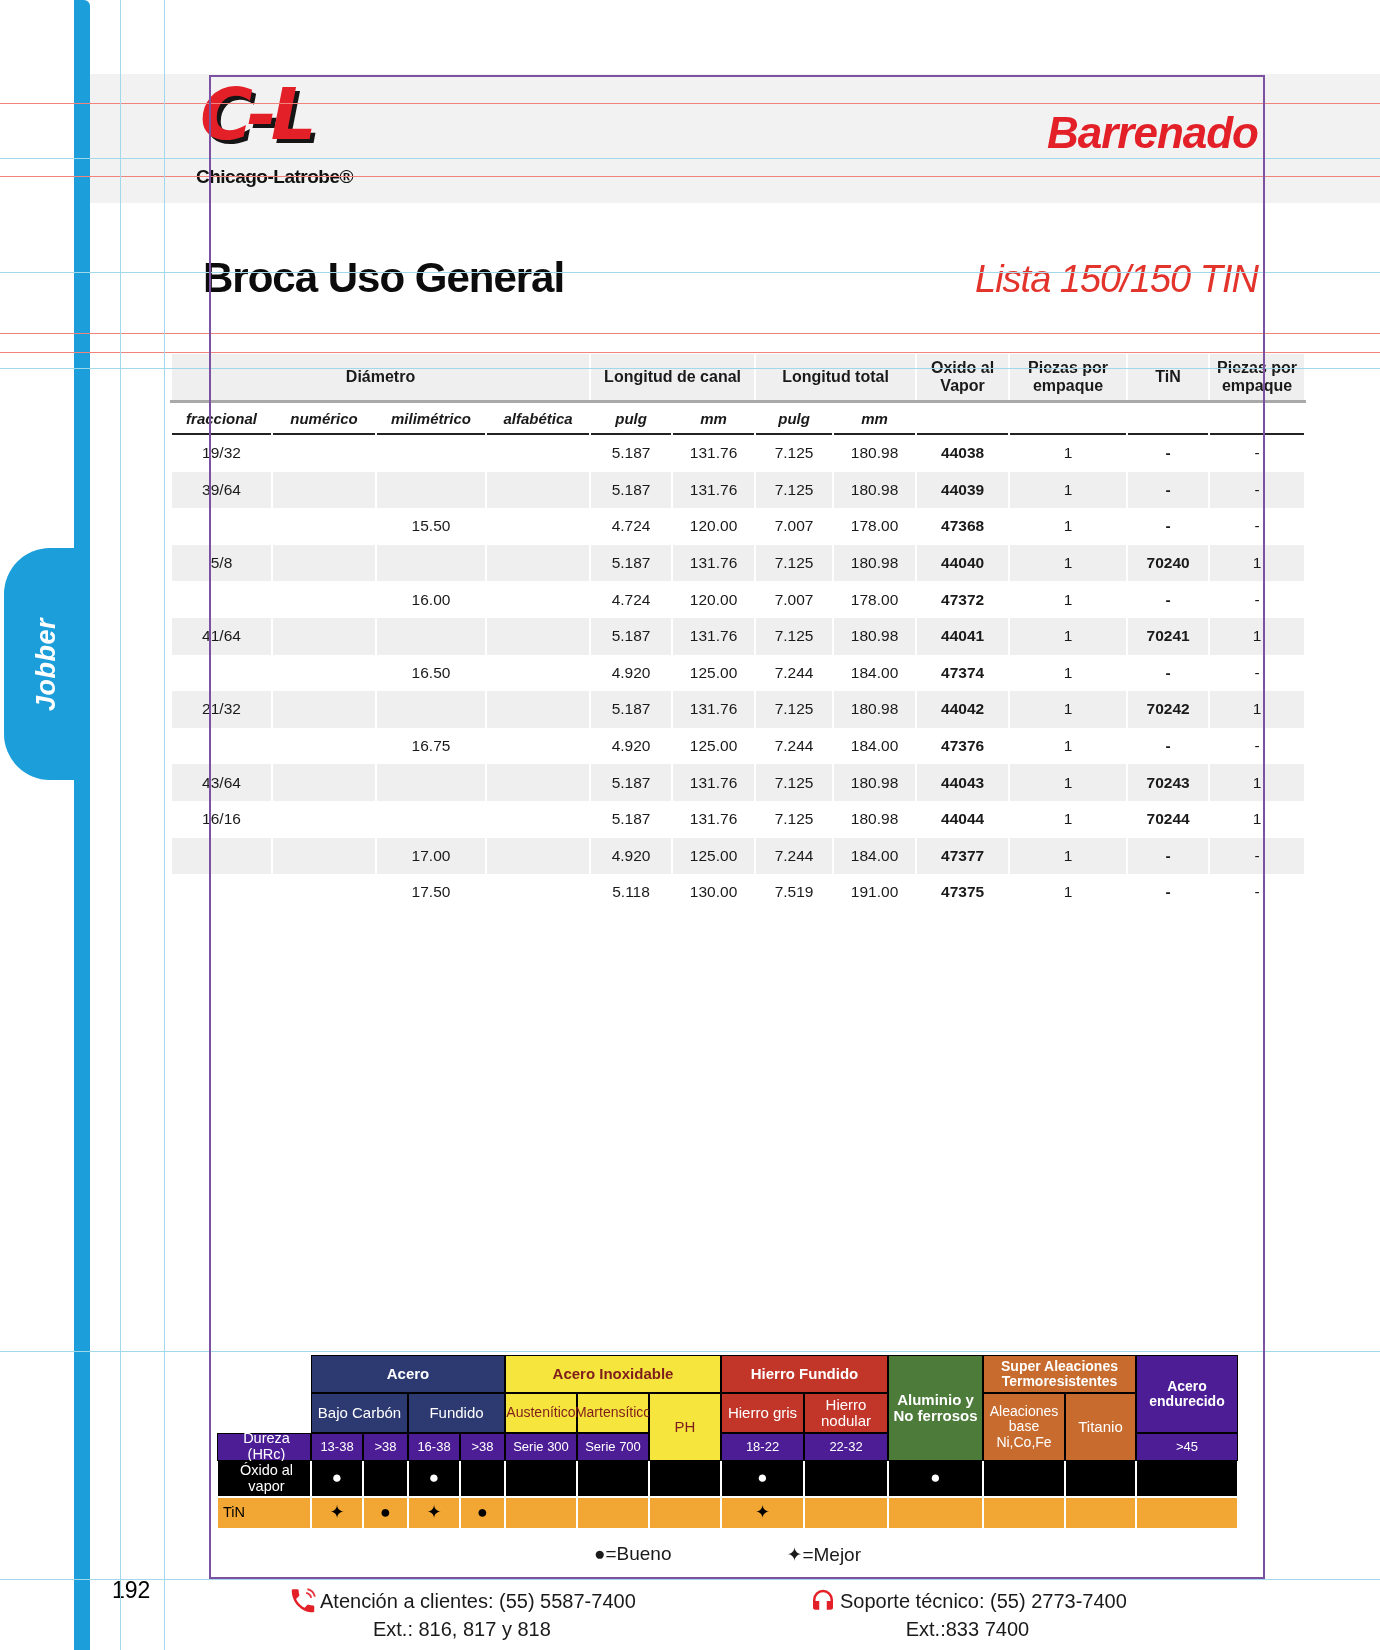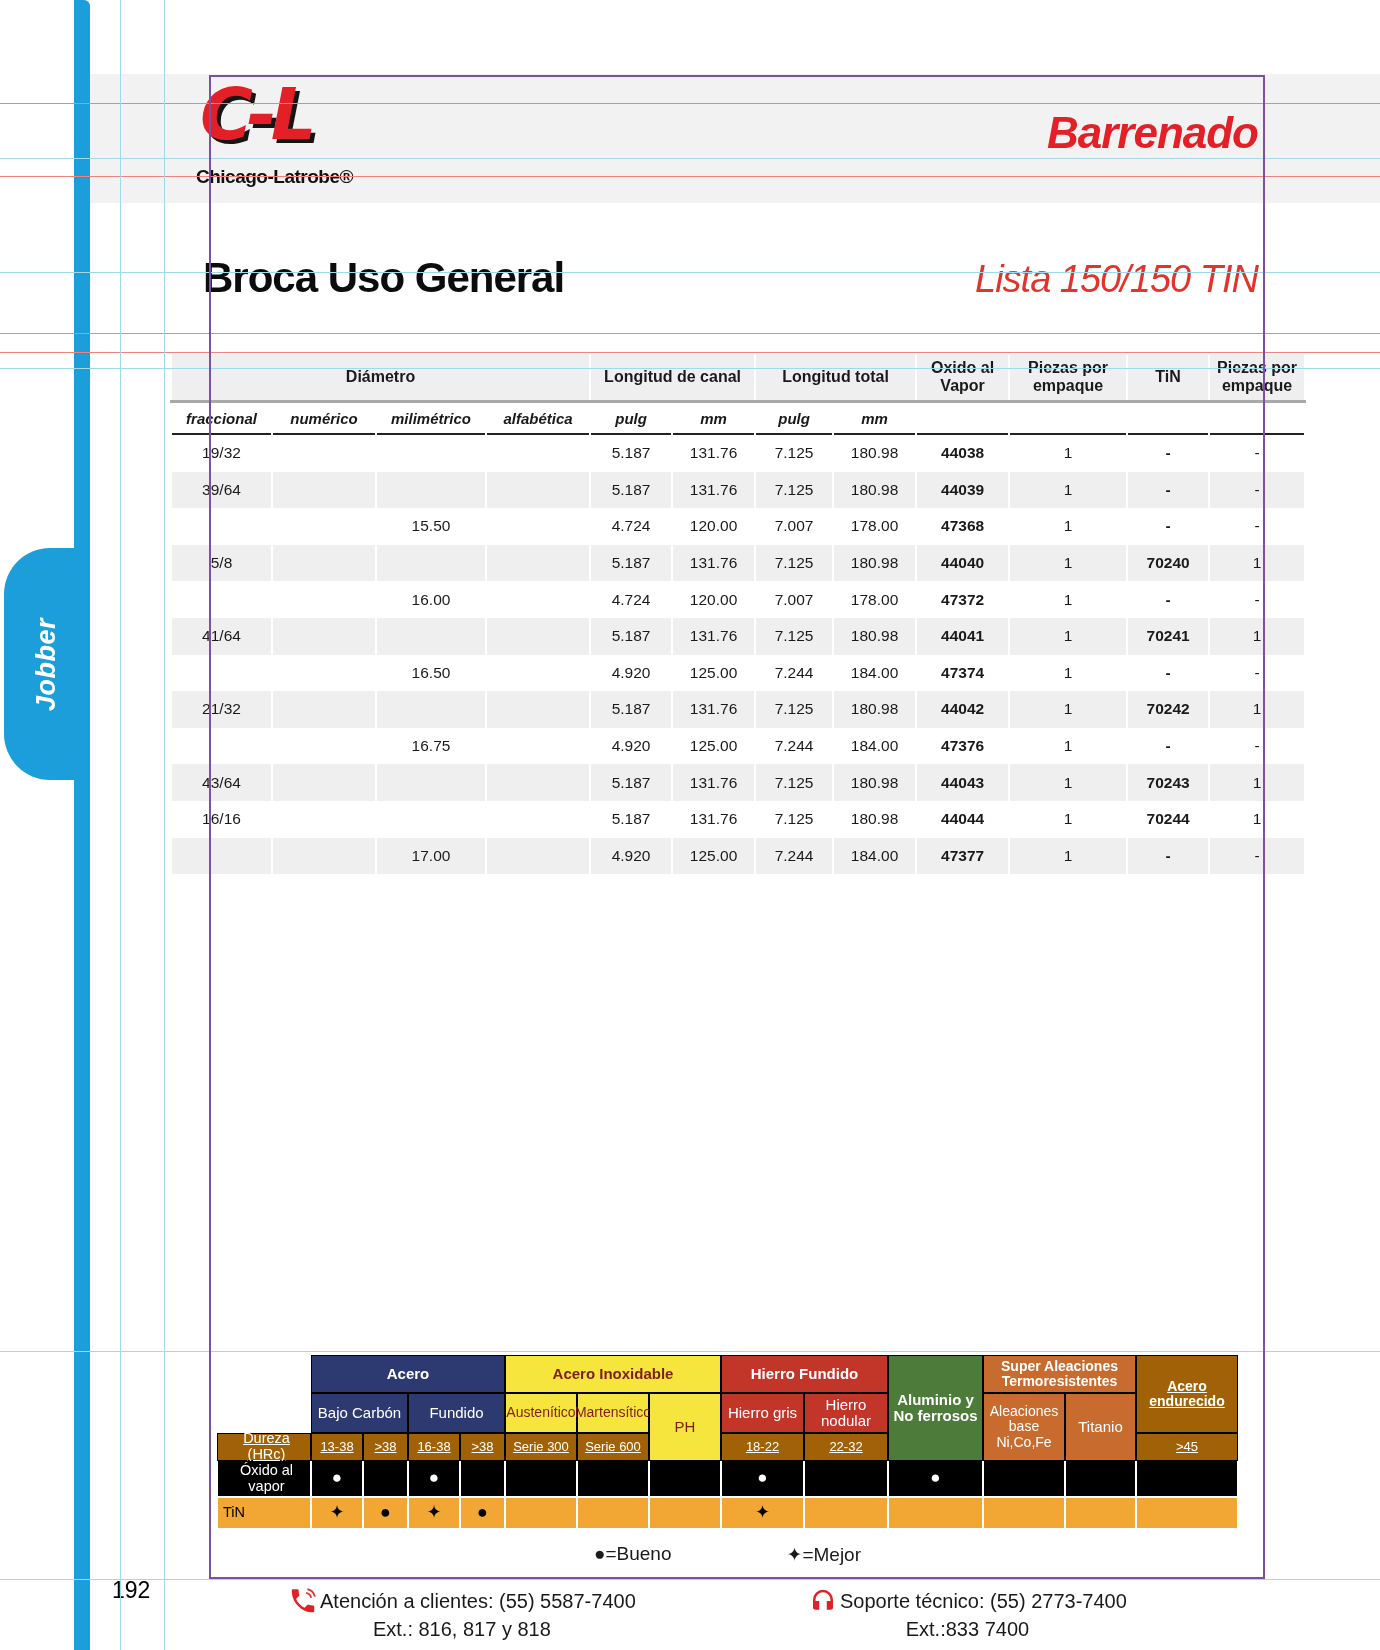--- a/index.html
+++ b/index.html
@@ -43,21 +43,21 @@
   .mat-grid{left:217px;top:1355px;z-index:3;display:grid;
     grid-template-columns:94px 52px 45px 52px 45px 72px 72px 72px 83px 84px 95px 82px 71px 102px;
     grid-template-rows:38px 40px 28px 35px 32px;}
   .mc{display:flex;align-items:center;justify-content:center;text-align:center;line-height:1.1;}
   .cell{border:1.5px solid #000;}
   .g-navy{background:#2d3a71;color:#fff;}
   .g-yellow{background:#f6e53c;color:#7f1d1d;}
   .g-red{background:#c23529;color:#fff;}
   .g-green{background:#4c7b3a;color:#fff;}
   .g-orange{background:#c76b2e;color:#fff;}
-  .g-gray{background:#a16207;color:#fff;text-decoration:underline;}
+  .g-gray{background:#4c1d95;color:#fff;}
   .bold{font-weight:bold;}
   .f15{font-size:15px;} .f14{font-size:14px;} .f13{font-size:13px;}
   .ox-c{background:#000;color:#fff;border-left:1px solid #fff;border-right:1px solid #fff;font-size:17px;}
   .tin-c{background:#f2a633;color:#000;border-left:1px solid #fff;border-right:1px solid #fff;border-top:2px solid #fff;font-size:18px;}
   .row-label{justify-content:flex-start;padding-left:5px;font-size:14.5px;}
   .legend{left:217px;top:1543px;width:1021px;z-index:3;display:flex;justify-content:center;gap:115px;font-size:19px;}
   
   .page-num{left:112px;top:1577px;font-size:23px;z-index:3;color:#000;}
   .contact{z-index:3;font-size:20px;color:#1a1a1a;}
   .contact .line2{text-align:center;margin-top:2px;}
@@ -295,20 +295,34 @@
           <td></td>
           <td>4.920</td>
           <td>125.00</td>
           <td>7.244</td>
           <td>184.00</td>
           <td class="b">47377</td>
           <td>1</td>
           <td class="b">-</td>
           <td>-</td>
         </tr>
+        <tr>
+          <td></td>
+          <td></td>
+          <td>17.50</td>
+          <td></td>
+          <td>5.118</td>
+          <td>130.00</td>
+          <td>7.519</td>
+          <td>191.00</td>
+          <td class="b">47375</td>
+          <td>1</td>
+          <td class="b">-</td>
+          <td>-</td>
+        </tr>
       </tbody>
   </table>
 </div>
 
 <div class="abs mat-grid">
   <div class="mc cell bold f15 g-navy" style="grid-area:1/2/2/6">Acero</div>
   <div class="mc cell bold f15 g-yellow" style="grid-area:1/6/2/9">Acero Inoxidable</div>
   <div class="mc cell bold f15 g-red" style="grid-area:1/9/2/11">Hierro Fundido</div>
   <div class="mc cell bold f15 g-green" style="grid-area:1/11/4/12">Aluminio y No ferrosos</div>
   <div class="mc cell bold f14 g-orange" style="grid-area:1/12/2/14">Super Aleaciones Termoresistentes</div>
@@ -323,21 +337,21 @@
   <div class="mc cell f15 g-red" style="grid-area:2/10/3/11">Hierro nodular</div>
   <div class="mc cell f14 g-orange" style="grid-area:2/12/4/13">Aleaciones base Ni,Co,Fe</div>
   <div class="mc cell f15 g-orange" style="grid-area:2/13/4/14">Titanio</div>
 
   <div class="mc cell row-label g-gray" style="grid-area:3/1/4/2">Dureza (HRc)</div>
   <div class="mc cell f13 g-gray" style="grid-area:3/2/4/3">13-38</div>
   <div class="mc cell f13 g-gray" style="grid-area:3/3/4/4">&gt;38</div>
   <div class="mc cell f13 g-gray" style="grid-area:3/4/4/5">16-38</div>
   <div class="mc cell f13 g-gray" style="grid-area:3/5/4/6">&gt;38</div>
   <div class="mc cell f13 g-gray" style="grid-area:3/6/4/7">Serie 300</div>
-  <div class="mc cell f13 g-gray" style="grid-area:3/7/4/8">Serie 600</div>
+  <div class="mc cell f13 g-gray" style="grid-area:3/7/4/8">Serie 700</div>
   <div class="mc cell f13 g-gray" style="grid-area:3/9/4/10">18-22</div>
   <div class="mc cell f13 g-gray" style="grid-area:3/10/4/11">22-32</div>
   <div class="mc cell f13 g-gray" style="grid-area:3/14/4/15">&gt;45</div>
 
   <div class="mc ox-c row-label" style="grid-area:4/1/5/2;color:#fff">Óxido al vapor</div>
   <div class="mc tin-c row-label" style="grid-area:5/1/6/2">TiN</div>
 <div class="mc ox-c" style="grid-area: 4 / 2;">●</div>
     <div class="mc ox-c" style="grid-area: 4 / 3;"></div>
     <div class="mc ox-c" style="grid-area: 4 / 4;">●</div>
     <div class="mc ox-c" style="grid-area: 4 / 5;"></div>

